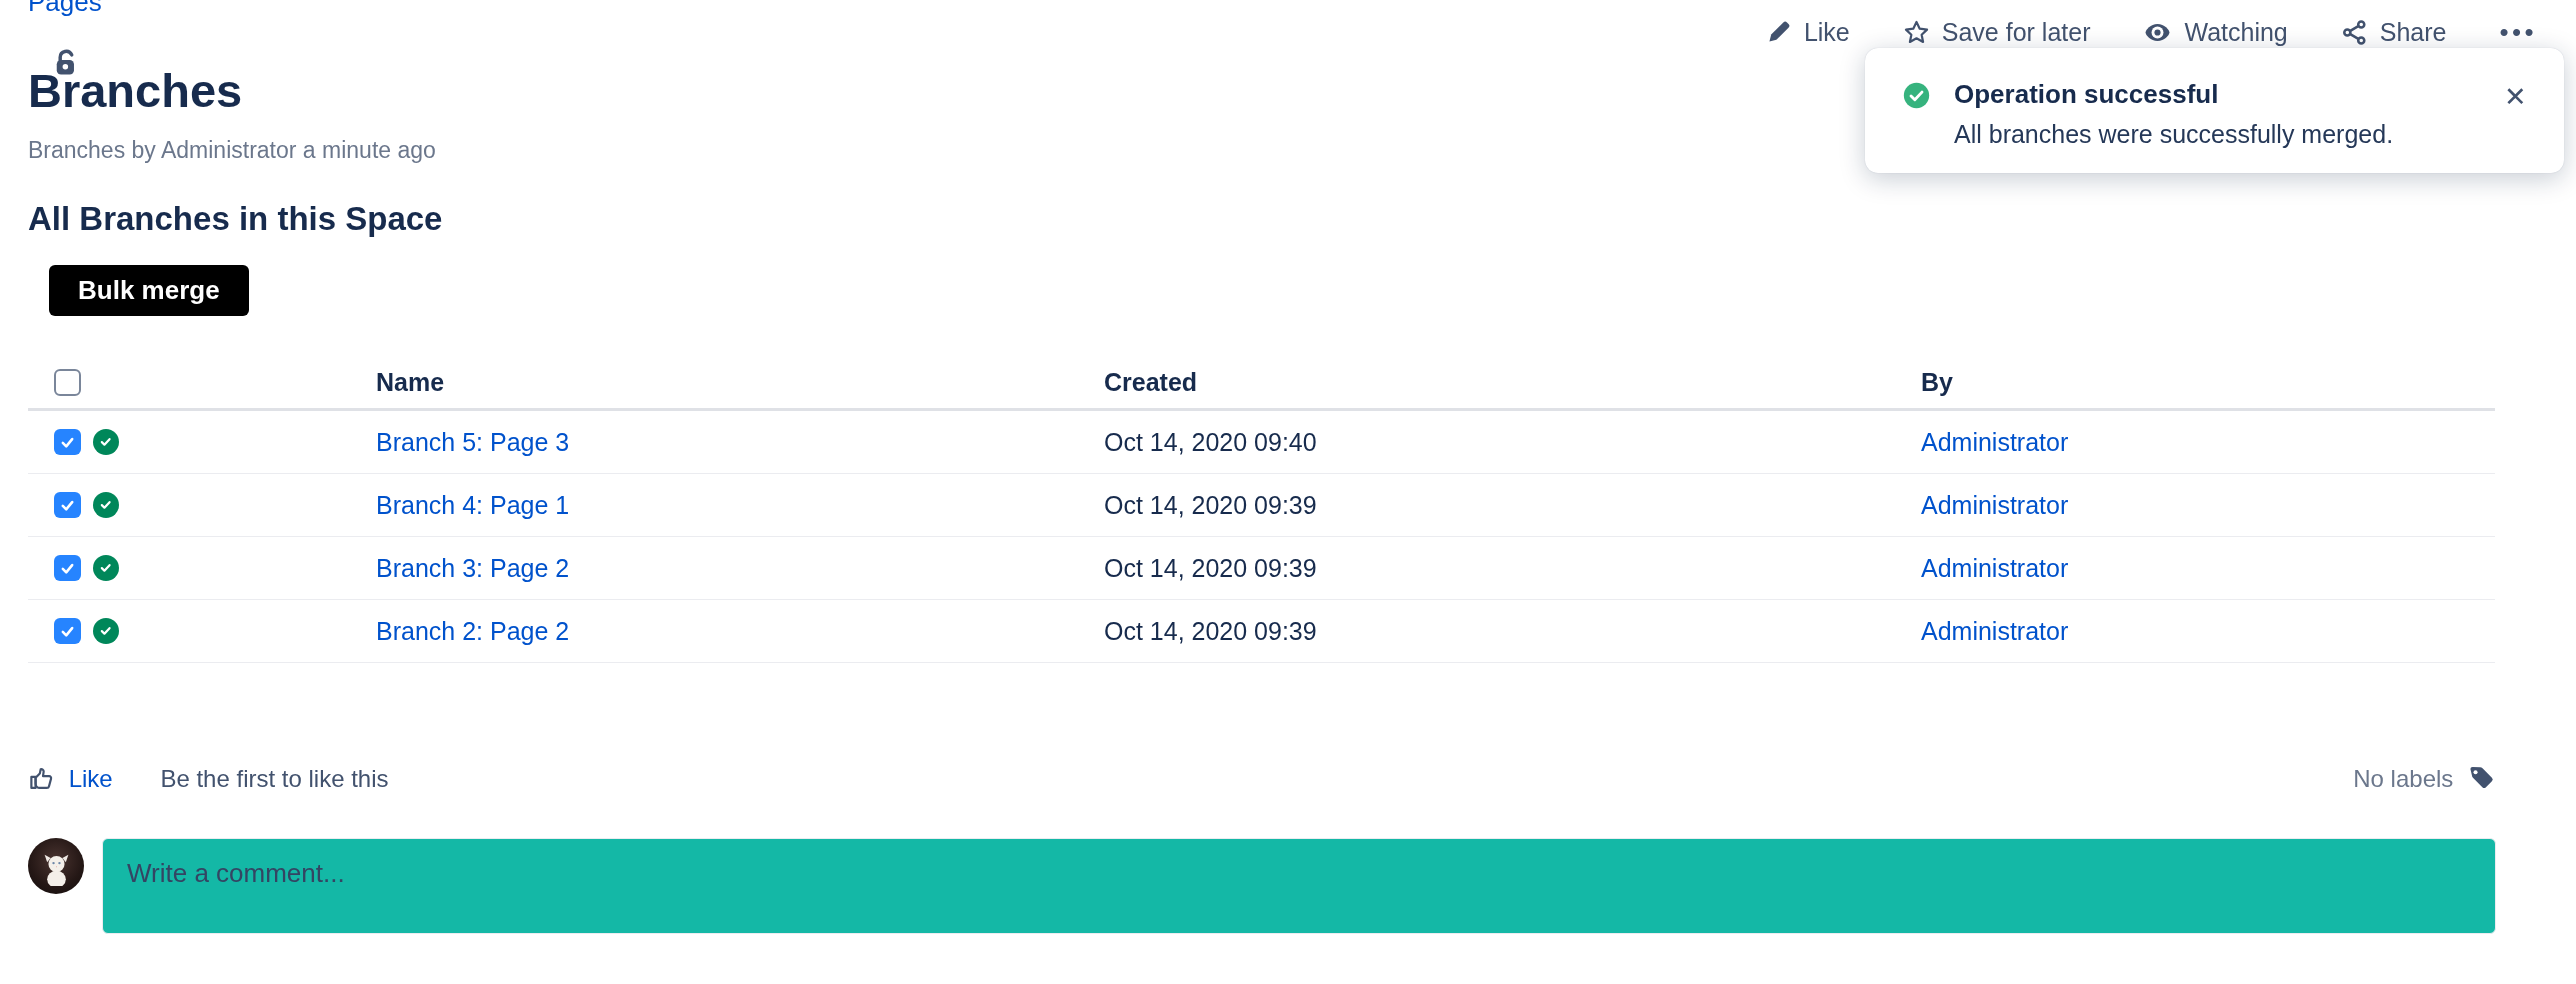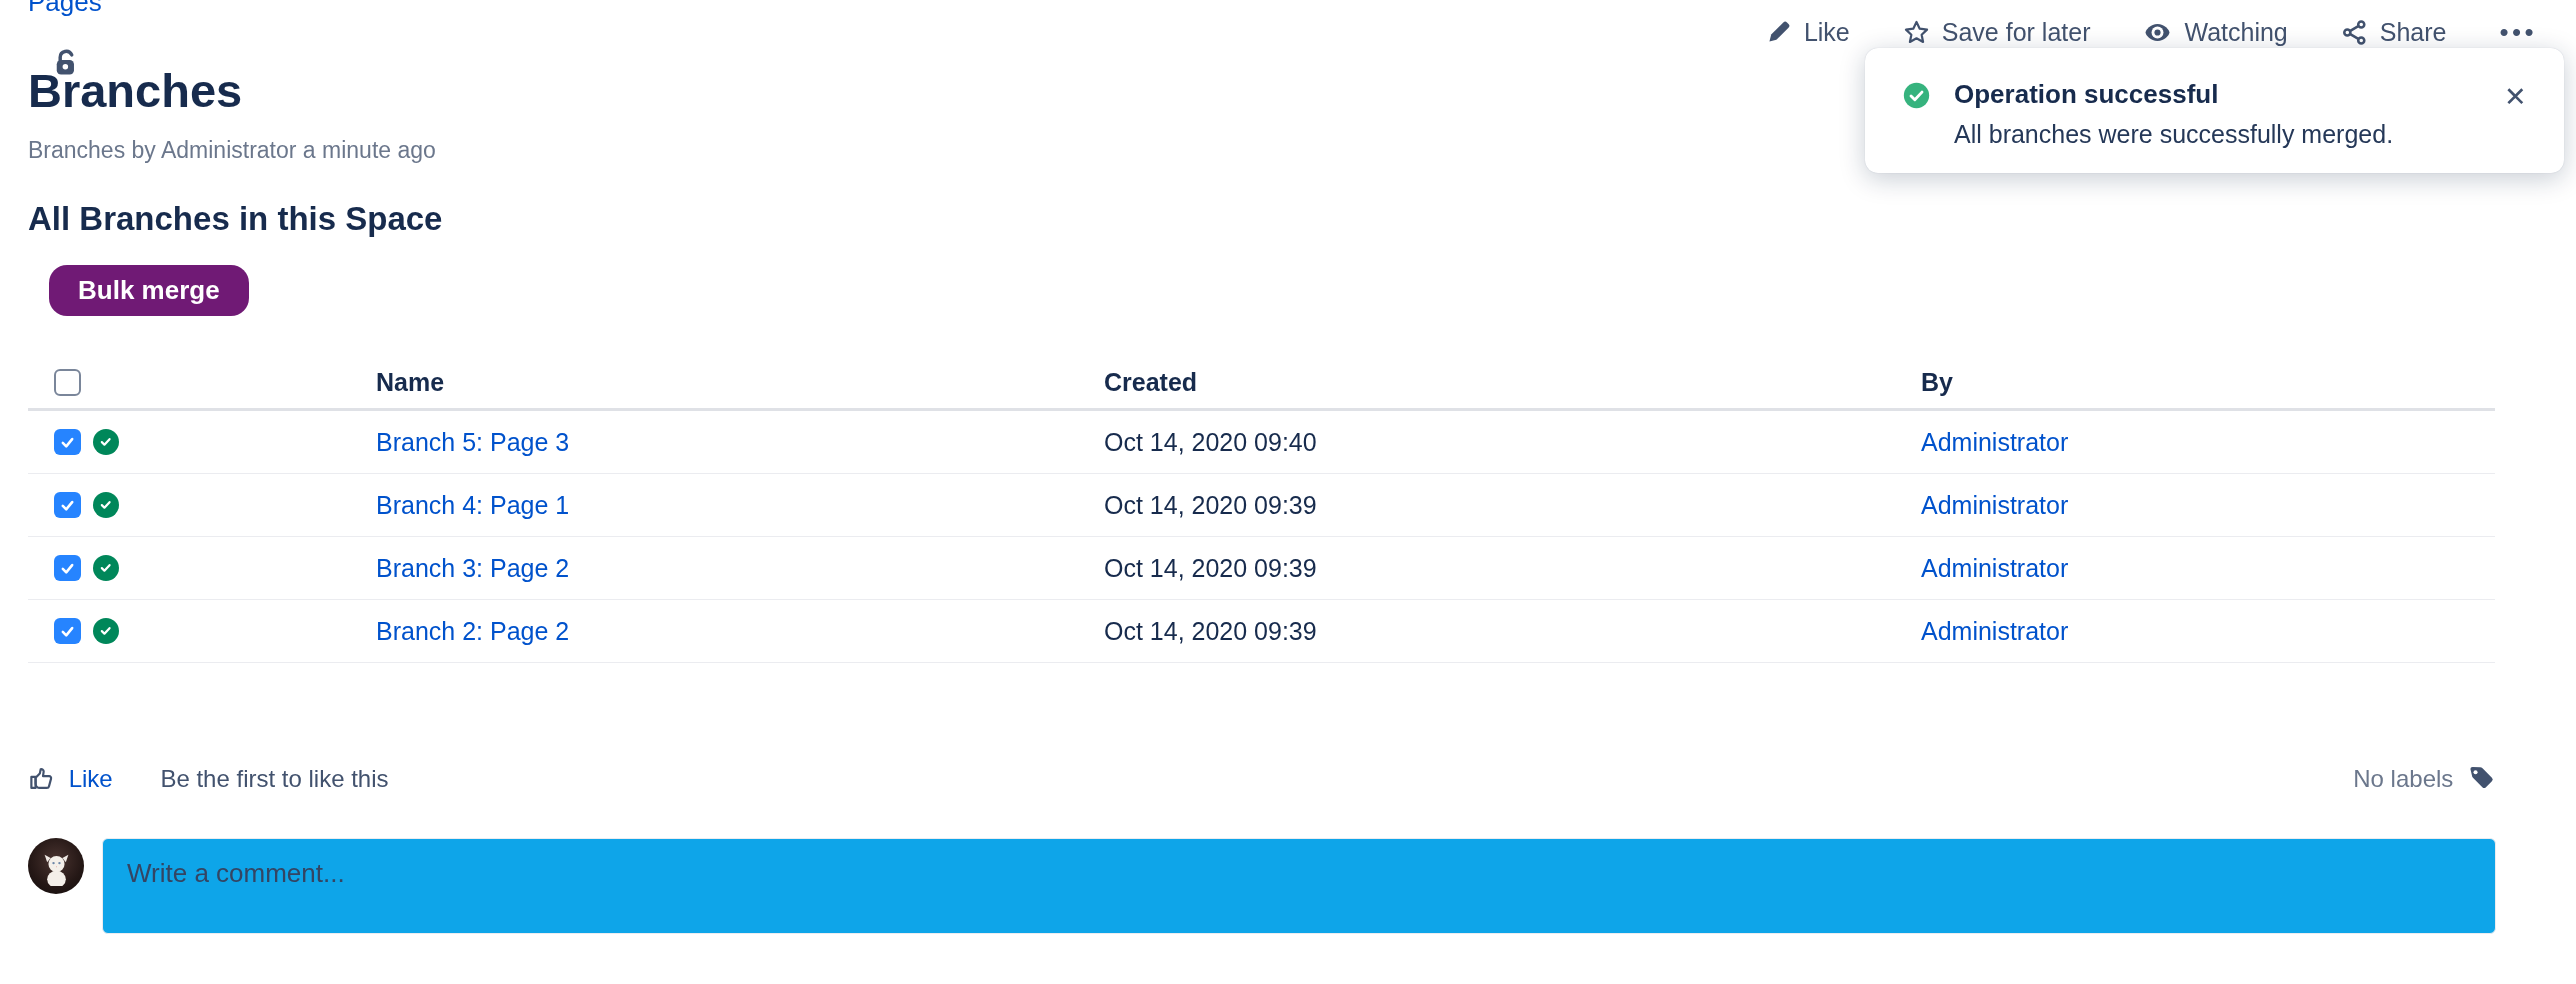--- a/index.html
+++ b/index.html
@@ -27,23 +27,23 @@
   .toast-title { font-size:26px; font-weight:bold; color:#172B4D; }
   .toast-msg { font-size:25px; color:#253858; margin-top:10.3px; }
   .toast-close { flex:none; font-size:27px; color:#42526E; cursor:pointer;
                  line-height:1; margin-top:1.7px; padding:3.4px; }
 
   
   .page-title { position:absolute; left:28px; top:63px; font-size:47px; font-weight:bold; color:#172B4D; }
   .byline { position:absolute; left:28px; top:137px; font-size:23px; color:#6B778C; }
   .section-heading { position:absolute; left:28px; top:200px; font-size:33px; font-weight:600; color:#172B4D; }
   .bulk-btn { position:absolute; left:49px; top:265px; height:51px; padding:0 29px;
-              background:#701a75; color:#fff; font-size:26px; font-weight:bold;
+              background:#000000; color:#fff; font-size:26px; font-weight:bold;
               font-family:"Liberation Sans", sans-serif;
-              border:none; border-radius:18px; cursor:pointer;text-align:center; }
+              border:none; border-radius:6px; cursor:pointer;text-align:center; }
 
   
   .branch-table { position:absolute; left:28px; top:357px; width:2467px; border-collapse:collapse; }
   .branch-table th { text-align:left; font-size:25px; font-weight:bold; color:#172B4D;
                      height:51px; vertical-align:middle; border-bottom:3.4px solid #DFE1E6; }
   .branch-table td { height:62px; vertical-align:middle; font-size:25px;
                      border-bottom:1.7px solid #EBECF0; }
   .col-sel { width:348px; }
   .col-name { width:728px; }
   .col-created { width:817px; }
@@ -68,21 +68,21 @@
   .like-hint { color:#42526E; font-size:24px; margin-left:34px; }
   .labels-wrap { margin-left:auto; display:flex; align-items:center; gap:13.7px; }
   .no-labels { color:#6B778C; font-size:24px; }
   .tag-icon { color:#42526E; display:inline-flex; }
 
   
   .comment-row { position:absolute; left:28px; top:838px; right:80px; display:flex; align-items:flex-start; }
   .avatar { width:56px; height:56px; border-radius:50%; flex:none; overflow:hidden;
             background:radial-gradient(circle at 50% 40%, #4a3430 0%, #241715 60%, #120c0b 100%);
             display:flex; align-items:center; justify-content:center; cursor:pointer; }
-  .comment-box { margin-left:18px; flex:1; height:96px; background:#0ea5e9;
+  .comment-box { margin-left:18px; flex:1; height:96px; background:#14b8a6;
                  border:1.7px solid #EBECF0; border-radius:6px; padding:19px 24px;
                  font-size:26px; color:#344563; cursor:text; }
 </style>
 </head>
 <body>
 
 <div class="topbar">
   <div class="crumbs">
     <a class="crumb-link">Pages</a>
     <span class="lock-icon">

